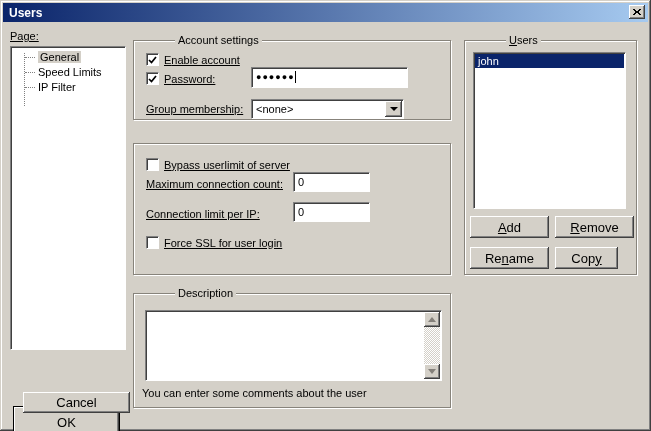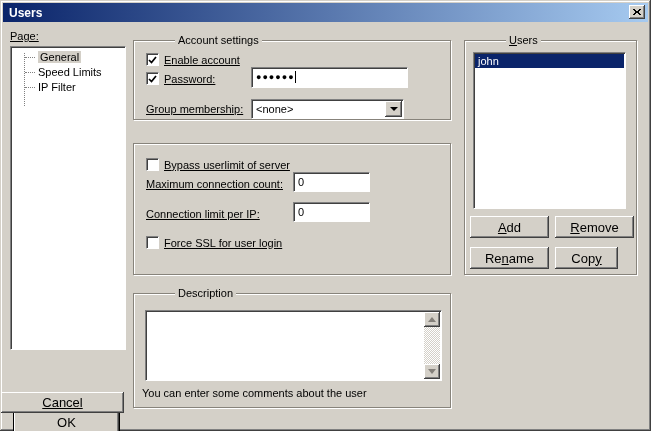--- a/index.html
+++ b/index.html
@@ -116,21 +116,21 @@
     </div>
     <div class="tree-item">
       <span>IP Filter</span>
     </div>
   </div>
 
   <div class="btn btn-default-ring" style="left:13px;top:362px;width:107px;height:32px;margin-top:44px;">
     <div class="raised" style="position:absolute;inset:0;"></div>
     <span style="position:relative;">OK</span>
   </div>
-  <div class="btn raised" style="left:1px;top:392px;width:123px;height:21px;text-decoration:underline;">
+  <div class="btn raised" style="left:23px;top:392px;width:107px;height:21px;">
     <span>Cancel</span>
   </div>
 
   <div class="groupbox" style="left:133px;top:40px;width:318px;height:80px;">
     <span class="legend">Account settings</span>
 
     <span class="checkbox checked" style="left:12px;top:12px;">
       <span class="mark">
         <svg width="9" height="9" viewBox="0 0 9 9">
             <path d="M1 4 L3.5 6.5 L8 1" stroke="#000" stroke-width="1.7" fill="none"></path>

